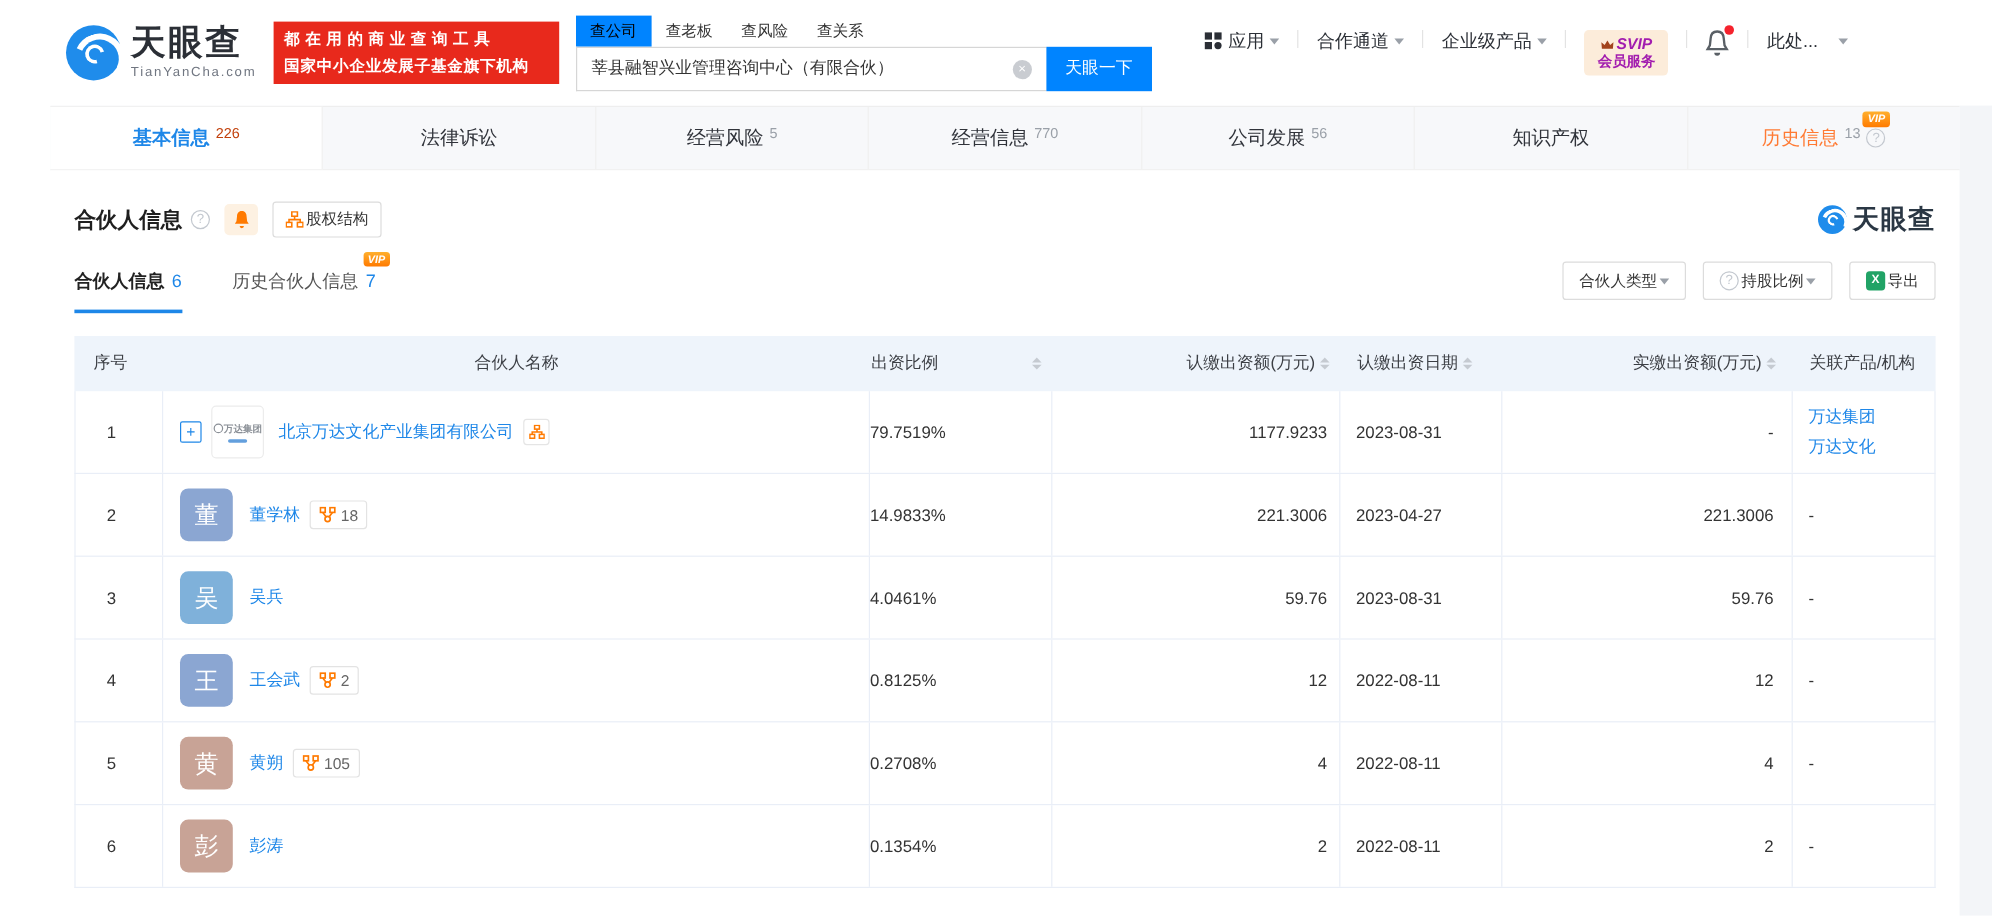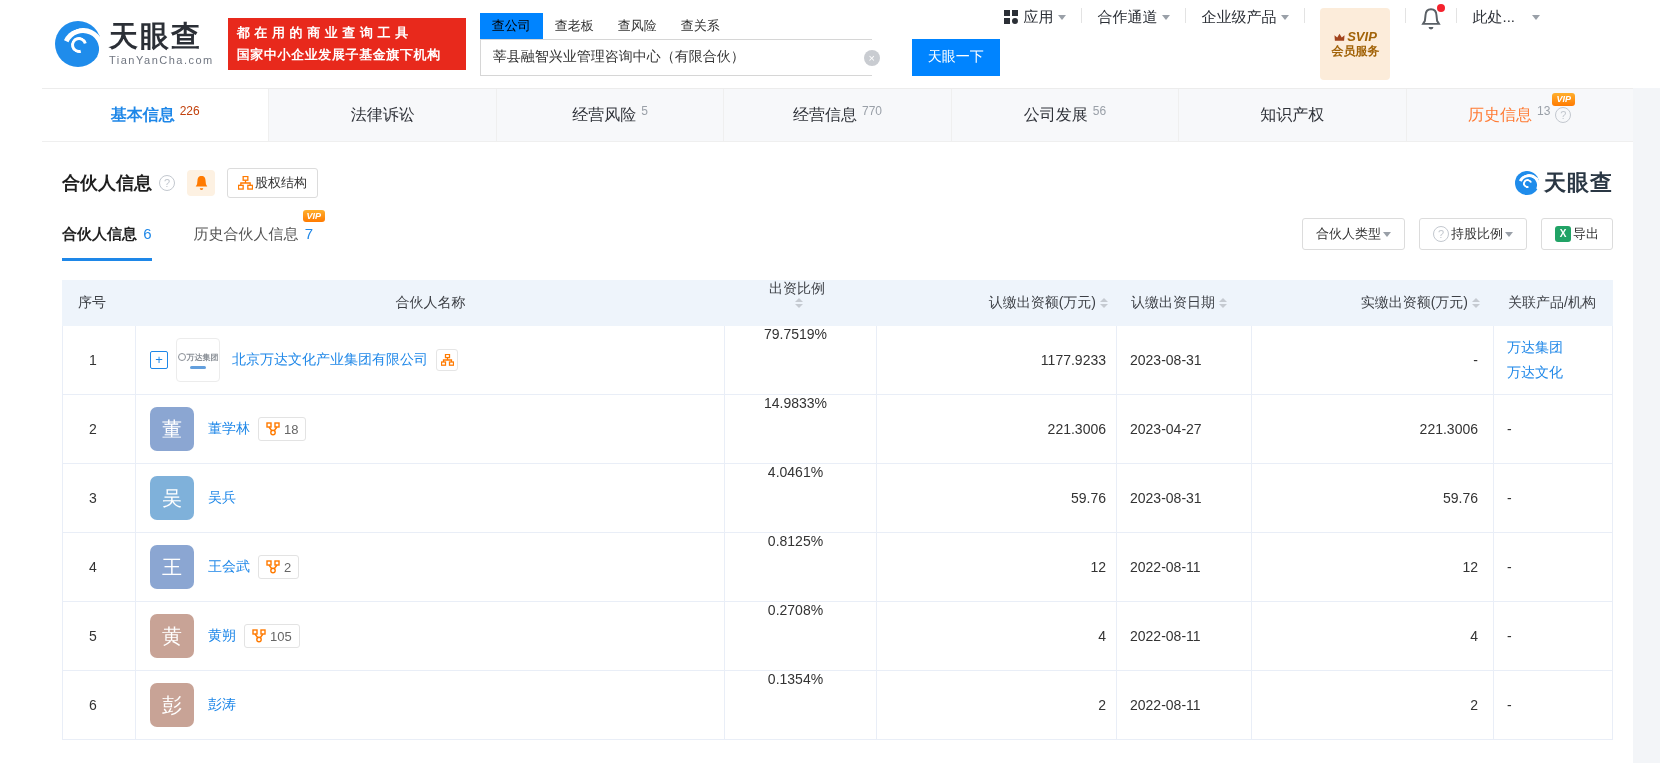--- a/index.html
+++ b/index.html
@@ -22,38 +22,38 @@
   .logo-en { font-size:11px; color:#707681; letter-spacing:1.5px; margin-top:4px; }
   .banner { margin-left:14px; width:238px; height:52px; background:#e8291c; color:#fff;
     display:flex; flex-direction:column; justify-content:center; padding:0 9px; gap:4px; }
   .banner .l1 { font-size:13px; font-weight:bold; letter-spacing:4.6px; white-space:nowrap; }
   .banner .l2 { font-size:13px; font-weight:bold; letter-spacing:0.6px; white-space:nowrap; }
 
   .searchbox { margin-left:14px; display:flex; flex-direction:column; }
   .stabs { display:flex; align-items:flex-end; height:26px; }
   .stab { font-size:13px; color:#333; padding:4px 12px; cursor:pointer; }
   .stab.on { background:#0084ff; color:#000000; }
-  .srow { display:flex;gap:20px; }
+  .srow { display:flex; }
   .sinput { width:392px; height:37px; border:1px solid #d6d6d6; border-right:none; padding:0 34px 0 12px;
     font-size:14px; color:#333; outline:none; font-family:inherit; }
   .sclear { width:16px; height:16px; border-radius:50%; background:#c9ccd1; color:#fff; font-size:11px;
     line-height:16px; text-align:center; margin-left:-28px; margin-top:11px; cursor:pointer; z-index:2; }
   .sbtn { width:88px; height:37px; background:#0084ff; color:#fff; font-size:14px; border:none;
     cursor:pointer; font-family:inherit; margin-left:12px; }
 
   .topnav { margin-left:auto; margin-right:120px; display:flex; align-items:flex-start; font-size:15px; color:#2b2f36; }
   .tn-item { display:flex; align-items:center; gap:5px; cursor:pointer; white-space:nowrap; }
   .tn-sep { width:1px; height:15px; background:#e3e3e3; margin:0 15px; }
   .caret { width:0; height:0; border-left:4px solid transparent; border-right:4px solid transparent;
     border-top:5px solid #9aa0a8; display:inline-block; }
   .gridicon { display:inline-grid; grid-template-columns:6px 6px; grid-gap:2px; }
   .gridicon i { width:6px; height:6px; background:#2b2f36; display:block; }
   .gridicon i.rnd { border-radius:50%; }
-  .svip { background:#fcecda; border-radius:4px; padding:22px 11px; display:flex; flex-direction:column;
-    align-items:center; line-height:1.15; color:#a16207; cursor:pointer; }
+  .svip { background:#fcecda; border-radius:4px; padding:5px 11px; display:flex; flex-direction:column;
+    align-items:center; line-height:1.15; color:#a21caf; cursor:pointer; }
   .svip .s1 { font-size:13px; font-weight:bold; font-style:italic; display:flex; align-items:center; gap:2px; }
   .svip .s2 { font-size:12px; font-weight:bold; }
   .bellwrap { position:relative; cursor:pointer; }
   .belldot { position:absolute; top:-4px; right:-4px; width:8px; height:8px; border-radius:50%; background:#f5222d; }
 
   
   .navbar { margin-left:42px; width:1591px; height:54px; background:#f7f8fa; display:flex;
     border-top:1px solid #ececec; border-bottom:1px solid #efefef; }
   .ntab { flex:1; display:flex; align-items:center; justify-content:center; gap:5px; font-size:16px;
     color:#30333a; cursor:pointer; border-right:1px solid #efefef; position:relative; }
@@ -96,21 +96,21 @@
   .thead { display:flex; background:#eef4fb; height:46px; align-items:center; font-size:14px; color:#3c3f45; }
   .trow { display:flex; height:69px; align-items:center; border-bottom:1px solid #e9eef7;
     border-left:1px solid #e9eef7; border-right:1px solid #e9eef7; }
   .td, .th { height:100%; display:flex; align-items:center; }
   .trow .td { border-right:1px solid #e9eef7; }
   .trow .td:last-child { border-right:none; }
   .c0 { width:73px; padding-left:26px; }
   .thead .c0 { padding-left:16px; }
   .c1 { flex:1; padding-left:14px; }
   .thead .c1 { justify-content:center; padding-left:0; }
-  .c2 { width:152px; justify-content:flex-start; padding-right:10px;flex-direction:column; }
+  .c2 { width:152px; justify-content:space-between; padding-right:10px; }
   .c3 { width:240px; justify-content:flex-end; padding-right:10px; }
   .c4 { width:135px; padding-left:13px; justify-content:flex-start; }
   .c5 { width:242px; justify-content:flex-end; padding-right:15px; }
   .c6 { width:118px; padding-left:13px; justify-content:flex-start; }
   .sort { display:inline-flex; flex-direction:column; gap:2px; margin-left:4px; }
   .sort i { width:0; height:0; border-left:4px solid transparent; border-right:4px solid transparent; display:block; }
   .sort .up { border-bottom:4px solid #c5cad1; }
   .sort .dn { border-top:4px solid #c5cad1; }
 
   .plink { color:#1e87e8; text-decoration:none; cursor:pointer; }

